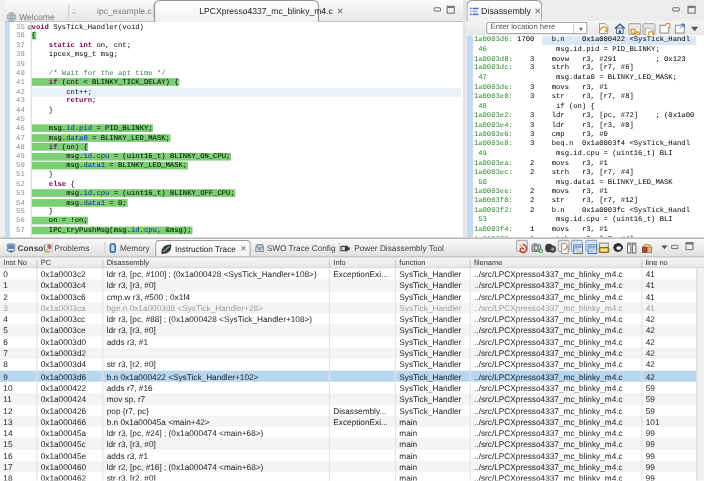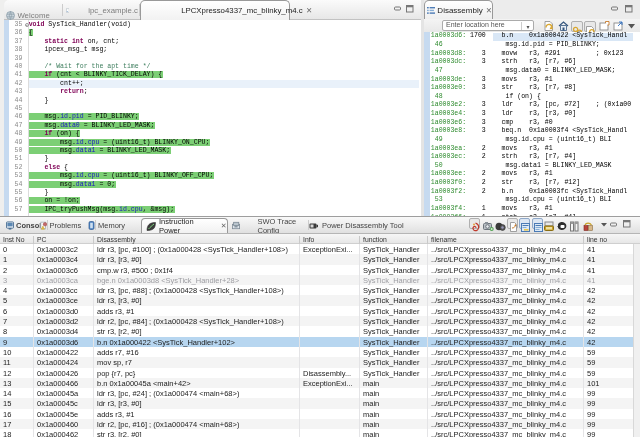--- a/index.html
+++ b/index.html
@@ -257,48 +257,48 @@
 <div class="btab" style="left:36px; width:48.5px;text-align:center;">
         <span style="margin-left:4px; display:inline-flex;">
           <svg width="7.5" height="9" viewBox="0 0 9 9">
             <rect x="1" y="0.5" width="5.5" height="8" fill="#fff" stroke="#a8b0b8"></rect>
             <circle cx="6" cy="3" r="2.2" fill="#c46a6a" stroke="#9a4444" stroke-width="0.5"></circle>
             <path d="M3.5 5 l2 4 l-4 0 Z" fill="#e8c44a" stroke="#b39222" stroke-width="0.5"></path>
           </svg>
         </span>
         <span style="margin-left:2px;">Problems</span>
       </div>
-<div class="btab" style="left:84px; width:45px;">
+<div class="btab" style="left:95px; width:45px;">
         <span style="margin-left:4px; display:inline-flex;">
           <svg width="7" height="9" viewBox="0 0 7 9">
             <rect x="1" y="0.5" width="5" height="8" rx="1.4" fill="#4f86c6" stroke="#2c568c" stroke-width="0.7"></rect>
             <rect x="2.2" y="1.8" width="2.6" height="5.4" fill="#cfe0f0"></rect>
           </svg>
         </span>
         <span style="margin-left:3px;">Memory</span>
       </div>
 <div class="btab active" style="left:141px; width:86.5px;">
         <span style="margin-left:4px; display:inline-flex;">
           <svg width="10" height="9" viewBox="0 0 10 9">
             <path d="M1 8.5 C1 3 3.5 .5 9.5 .5 C9.5 6.5 7 8.5 1 8.5 Z" fill="#3c3c3c" stroke="#222" stroke-width="0.5"></path>
             <path d="M2.5 7 C4.5 5 5.5 4 8 2" stroke="#7fd87f" stroke-width="1" fill="none"></path>
           </svg>
         </span>
-        <span style="margin-left:3px;">Instruction Power</span>
+        <span style="margin-left:3px;">Instruction Trace</span>
         <span style="margin-left:4px; color:#666; font-size:7px;">✕</span>
       </div>
 <div class="btab" style="left:227.5px; width:80.5px;">
         <span style="margin-left:4px; display:inline-flex;">
           <svg width="8" height="9" viewBox="0 0 10 9">
             <rect x="0.5" y="3" width="9" height="5.5" fill="#dde4ea" stroke="#7d8a96"></rect>
             <rect x="2" y="0.5" width="6.5" height="4" fill="#b9c4cd" stroke="#7d8a96"></rect>
             <rect x="3" y="5" width="4" height="2" fill="#8b98a4"></rect>
           </svg>
         </span>
-        <span style="margin-left:18px;">SWO Trace Config</span>
+        <span style="margin-left:3px;">SWO Trace Config</span>
       </div>
 <div class="btab" style="left:305px; width:107px;">
         <span style="margin-left:4px; display:inline-flex;">
           <svg width="10" height="8" viewBox="0 0 10 8">
             <rect x="0.5" y="1.5" width="7" height="5" rx="1" fill="#3a3a3a"></rect>
             <rect x="1.5" y="2.5" width="3" height="3" fill="#d8d8d8"></rect>
             <rect x="7.5" y="2.8" width="1.5" height="2.4" fill="#3a3a3a"></rect>
           </svg>
         </span>
         <span style="margin-left:3px;">Power Disassembly Tool</span>
@@ -454,21 +454,20 @@
         <span class="c1">0x1a0003d0</span>
         <span class="c2">adds r3, #1</span>
         <span class="c3"></span>
         <span class="c4">SysTick_Handler</span>
         <span class="c5">../src/LPCXpresso4337_mc_blinky_m4.c</span>
         <span class="c6">42</span>
       </div>
 <div class="trow odd">
         <span class="c0">7</span>
         <span class="c1">0x1a0003d2</span>
-        <span class="c2">ldr r2, [pc, #84] ; (0x1a000428 &lt;SysTick_Handler+108&gt;)</span>
         <span class="c3"></span>
         <span class="c4">SysTick_Handler</span>
         <span class="c5">../src/LPCXpresso4337_mc_blinky_m4.c</span>
         <span class="c6">42</span>
       </div>
 <div class="trow">
         <span class="c0">8</span>
         <span class="c1">0x1a0003d4</span>
         <span class="c2">str r3, [r2, #0]</span>
         <span class="c3"></span>

